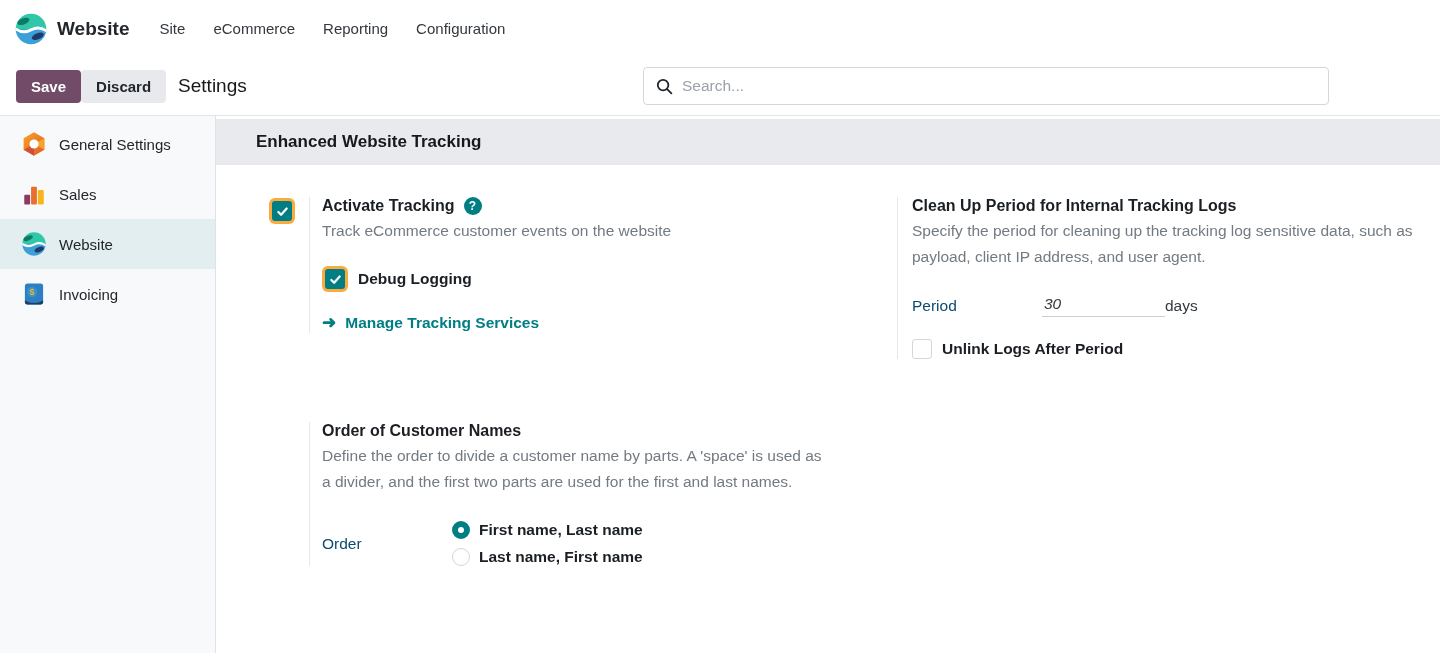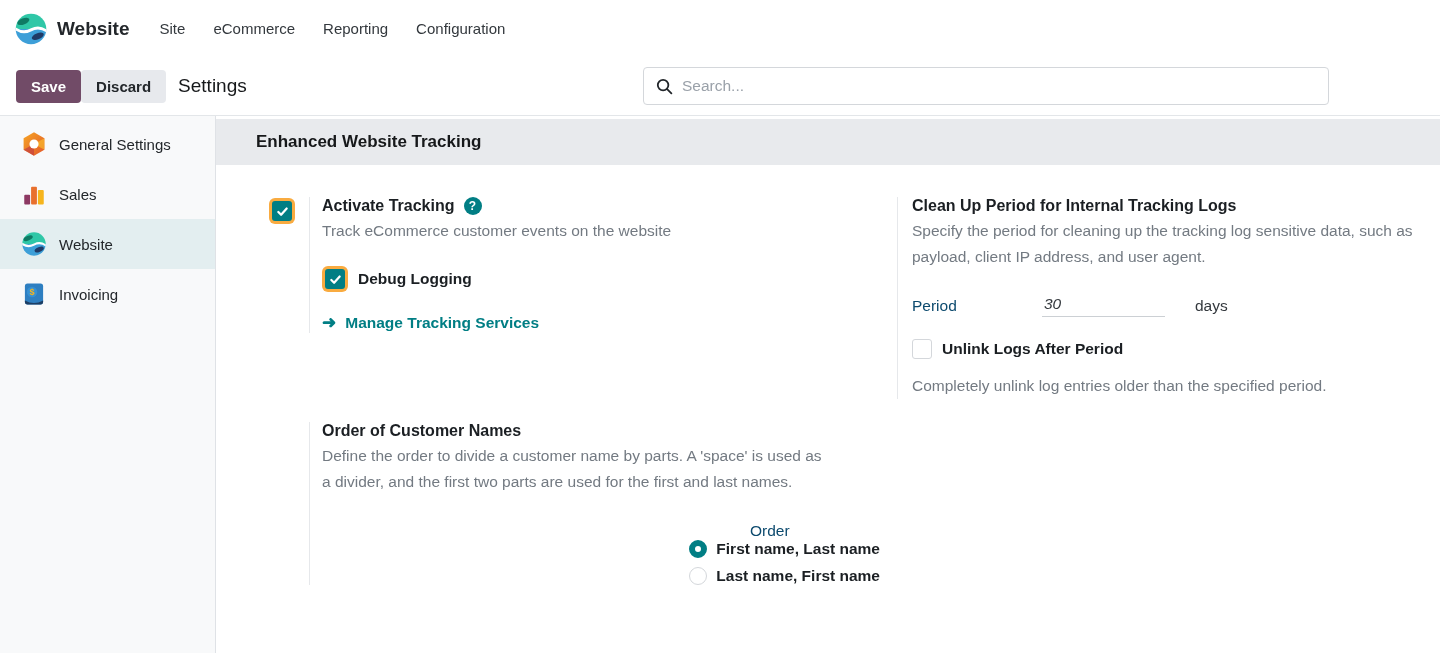--- a/index.html
+++ b/index.html
@@ -61,21 +61,21 @@
   .link-arrow { color:#017e84; font-size:17px; font-weight:700; }
   .link-text { color:#017e84; font-size:15.5px; font-weight:700; margin-left:9px; }
 
   .help-icon { width:18px; height:18px; border-radius:50%; background:#017e84; color:#fff; font-size:12px;
     font-weight:700; display:inline-flex; align-items:center; justify-content:center; margin-left:9px; cursor:pointer; }
 
   .field-row { display:flex; align-items:center; margin-top:24px; }
   .field-label { width:130px; flex:none; font-size:15.5px; color:#0c4a6e; }
   .field-input { width:123px; border:none; border-bottom:1px solid #ccd0d4; outline:none; font-size:15.5px;
     color:#33383d; font-family:"Liberation Sans",sans-serif; padding:1px 2px 3px; background:transparent;font-style:italic; }
-  .field-unit { font-size:15.5px; color:#33383d; margin-left:30px; }
+  .field-unit { font-size:15.5px; color:#33383d; }
 
   .radio-group { display:flex; flex-direction:column; gap:9px; }
   .radio-row { display:flex; align-items:center; cursor:pointer; }
   .radio { width:18px; height:18px; border-radius:50%; flex:none; background:#fff; }
   .radio.sel { border:6px solid #017e84; }
   .radio.unsel { border:1px solid #d4d7db; }
   .radio-label { font-size:15.5px; font-weight:700; color:#1b1f23; margin-left:9px; }
 
   .mt-gap { margin-top:89px; }
   .desc-narrow { max-width:512px; }
@@ -198,21 +198,21 @@
           </div>
         </div>
 
         <div class="setting mt-gap">
           <div class="setting-left"></div>
           <div class="setting-right">
             <div class="setting-title">
               <span>Order of Customer Names</span>
             </div>
             <div class="setting-desc desc-narrow">Define the order to divide a customer name by parts. A 'space' is used as a divider, and the first two parts are used for the first and last names.</div>
-            <div class="field-row" style="align-items:flex-end; margin-top:26px;flex-direction:column;">
+            <div class="field-row" style="align-items:center; margin-top:26px;">
               <span class="field-label" style="padding-top:1px;">Order</span>
               <div class="radio-group">
                 <div class="radio-row">
                   <span class="radio sel"></span>
                   <span class="radio-label">First name, Last name</span>
                 </div>
                 <div class="radio-row">
                   <span class="radio unsel"></span>
                   <span class="radio-label">Last name, First name</span>
                 </div>
@@ -232,20 +232,19 @@
             <div class="setting-desc" style="max-width:512px;">Specify the period for cleaning up the tracking log sensitive data, such as payload, client IP address, and user agent.</div>
             <div class="field-row">
               <span class="field-label">Period</span>
               <input class="field-input" type="text" value="30" style="">
               <span class="field-unit">days</span>
             </div>
             <div class="sub-row">
               <div class="checkbox unchecked"></div>
               <span class="cb-label">Unlink Logs After Period</span>
             </div>
-            <div class="setting-desc" style="margin-top:14px;">Completely unlink log entries older than the specified period.</div>
           </div>
         </div>
       </div>
 
     </div>
   </div>
 </div>
 
 </body></html>

